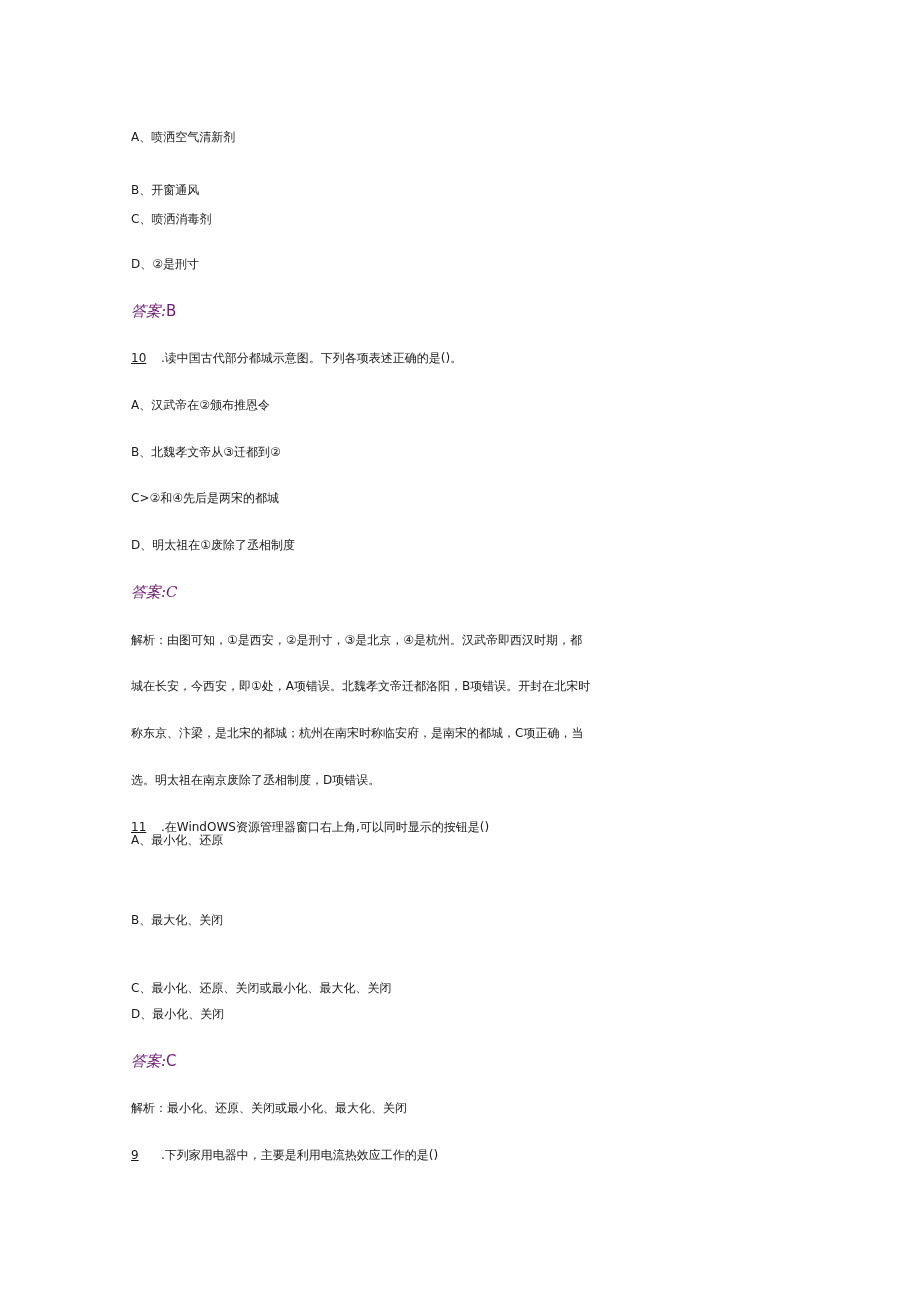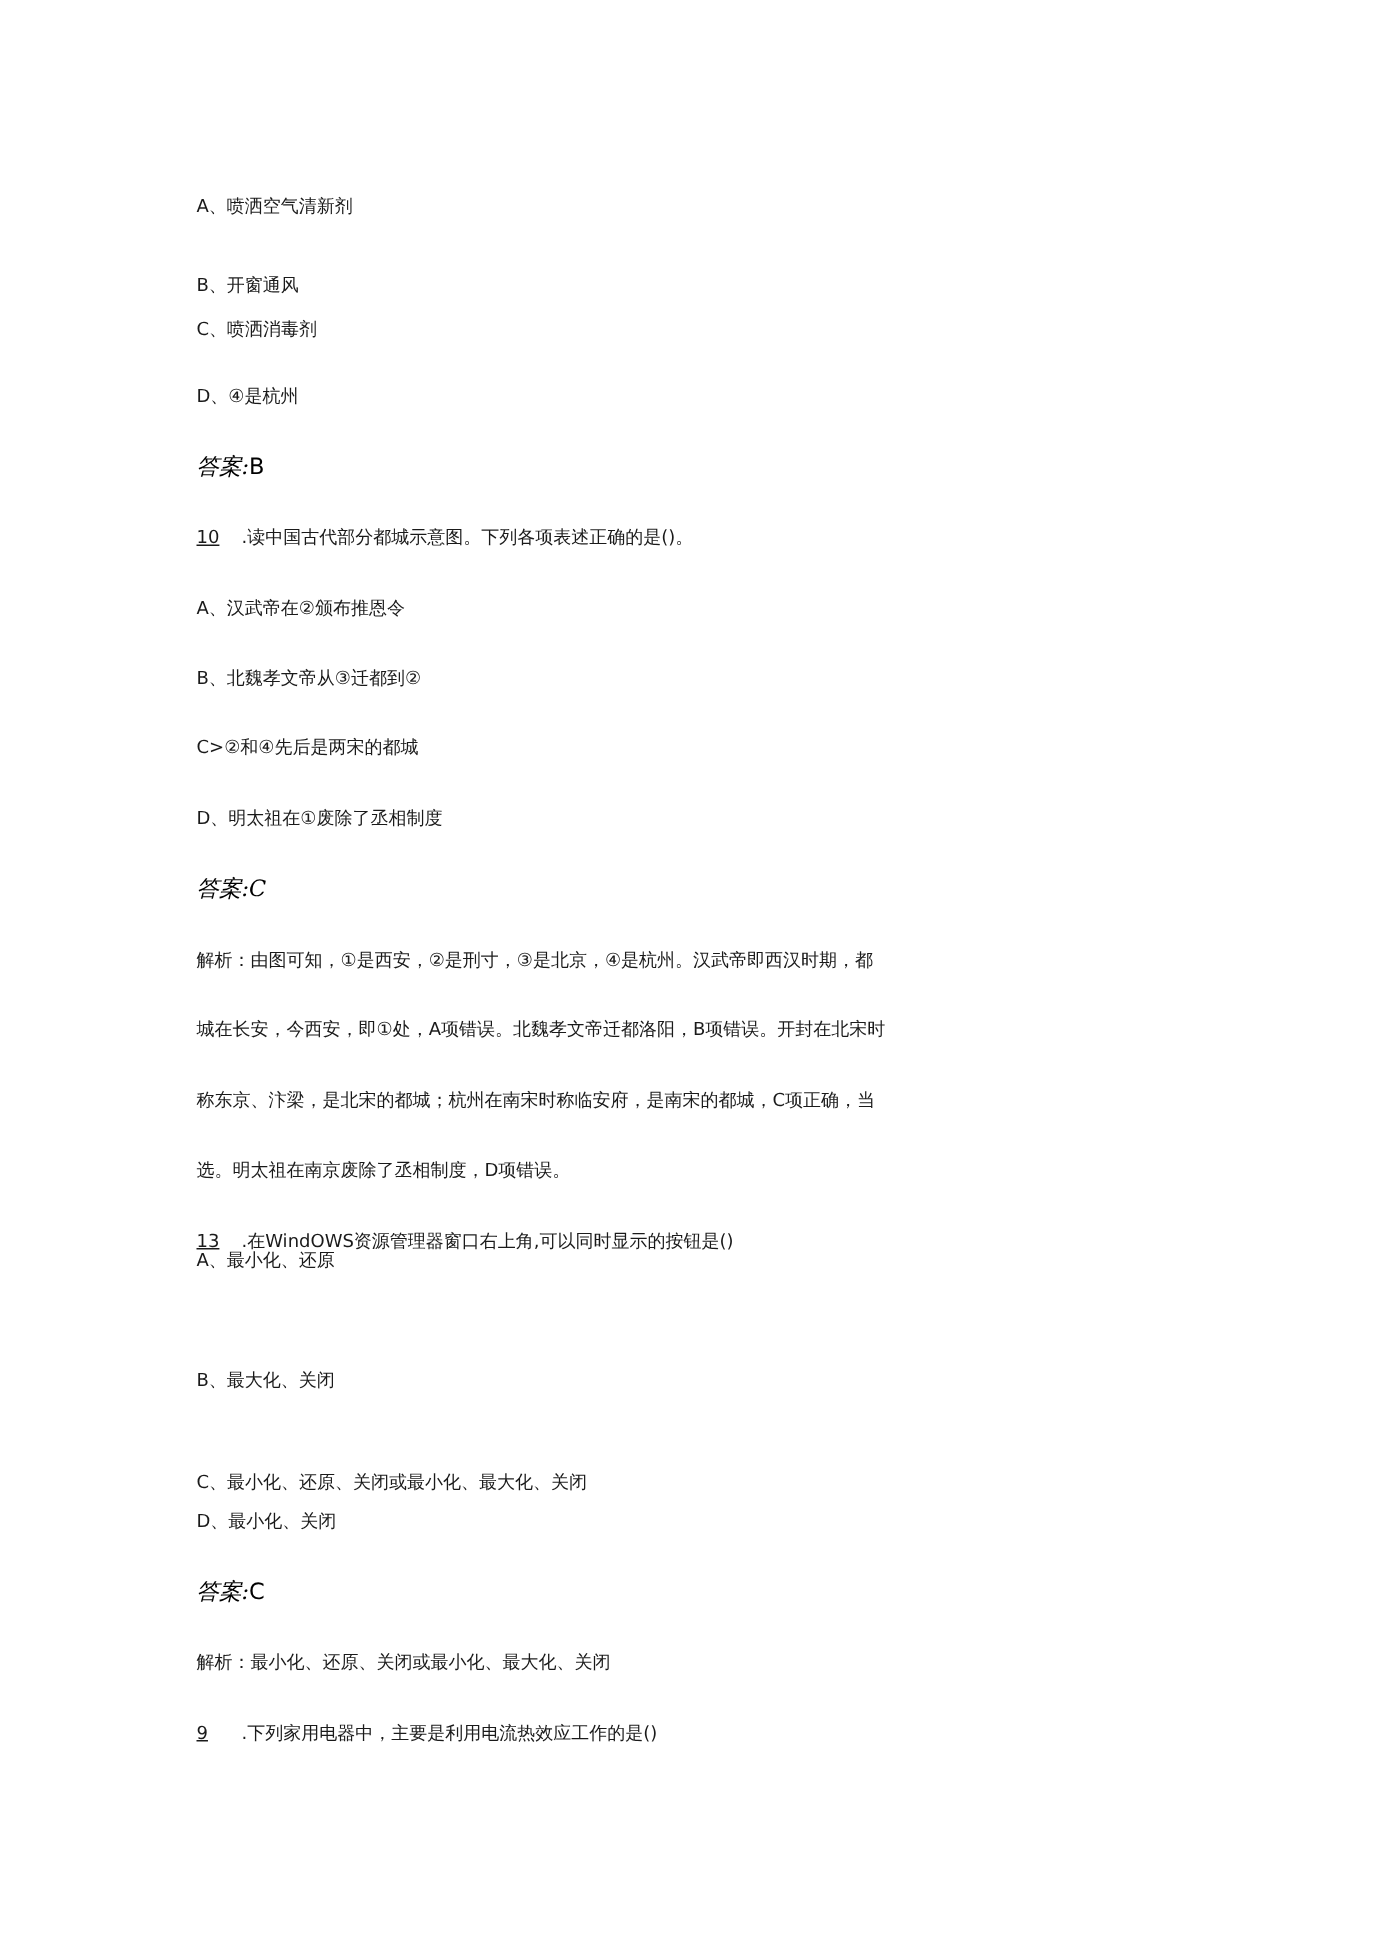--- a/index.html
+++ b/index.html
@@ -20,53 +20,53 @@
       left: 131px;
       font-size: 12px;
       line-height: 20px;
       white-space: nowrap;
       letter-spacing: 0px;
     }
     .answer {
       font-style: italic;
       font-family: "DejaVu Serif", "Liberation Serif", serif;
       font-size: 15px;
-      color: #000000;
+      color: #701a75;
     }
     .answer .val-sans {
       font-family: "DejaVu Sans", "Liberation Sans", sans-serif;
       font-style: normal;
     }
     .qnum {
       display: inline-block;
       width: 30px;
       text-decoration: underline;
     }
   </style>
 </head>
 <body>
 
 <div class="line" style="top:127px">A、喷洒空气清新剂</div>
 <div class="line" style="top:180px">B、开窗通风</div>
 <div class="line" style="top:209px">C、喷洒消毒剂</div>
-<div class="line" style="top:254px">D、④是杭州</div>
+<div class="line" style="top:254px">D、②是刑寸</div>
 <div class="line answer" style="top:301px"><span>答案:</span><span class="val-sans">B</span></div>
 
 <div class="line" style="top:348px"><span class="qnum">10</span><span>.读中国古代部分都城示意图。下列各项表述正确的是()。</span></div>
 <div class="line" style="top:395px">A、汉武帝在②颁布推恩令</div>
 <div class="line" style="top:442px">B、北魏孝文帝从③迁都到②</div>
 <div class="line" style="top:488px">C&gt;②和④先后是两宋的都城</div>
 <div class="line" style="top:535px">D、明太祖在①废除了丞相制度</div>
 <div class="line answer" style="top:582px"><span>答案:</span><span>C</span></div>
 <div class="line" style="top:630px">解析：由图可知，①是西安，②是刑寸，③是北京，④是杭州。汉武帝即西汉时期，都</div>
 <div class="line" style="top:676px">城在长安，今西安，即①处，A项错误。北魏孝文帝迁都洛阳，B项错误。开封在北宋时</div>
 <div class="line" style="top:723px">称东京、汴梁，是北宋的都城；杭州在南宋时称临安府，是南宋的都城，C项正确，当</div>
 <div class="line" style="top:770px">选。明太祖在南京废除了丞相制度，D项错误。</div>
 
-<div class="line" style="top:817px"><span class="qnum">13</span><span>.在WindOWS资源管理器窗口右上角,可以同时显示的按钮是()</span></div>
+<div class="line" style="top:817px"><span class="qnum">11</span><span>.在WindOWS资源管理器窗口右上角,可以同时显示的按钮是()</span></div>
 <div class="line" style="top:830px">A、最小化、还原</div>
 <div class="line" style="top:910px">B、最大化、关闭</div>
 <div class="line" style="top:978px">C、最小化、还原、关闭或最小化、最大化、关闭</div>
 <div class="line" style="top:1004px">D、最小化、关闭</div>
 <div class="line answer" style="top:1051px"><span>答案:</span><span class="val-sans">C</span></div>
 <div class="line" style="top:1098px">解析：最小化、还原、关闭或最小化、最大化、关闭</div>
 
 <div class="line" style="top:1145px"><span class="qnum">9</span><span>.下列家用电器中，主要是利用电流热效应工作的是()</span></div>
 
 </body></html>

